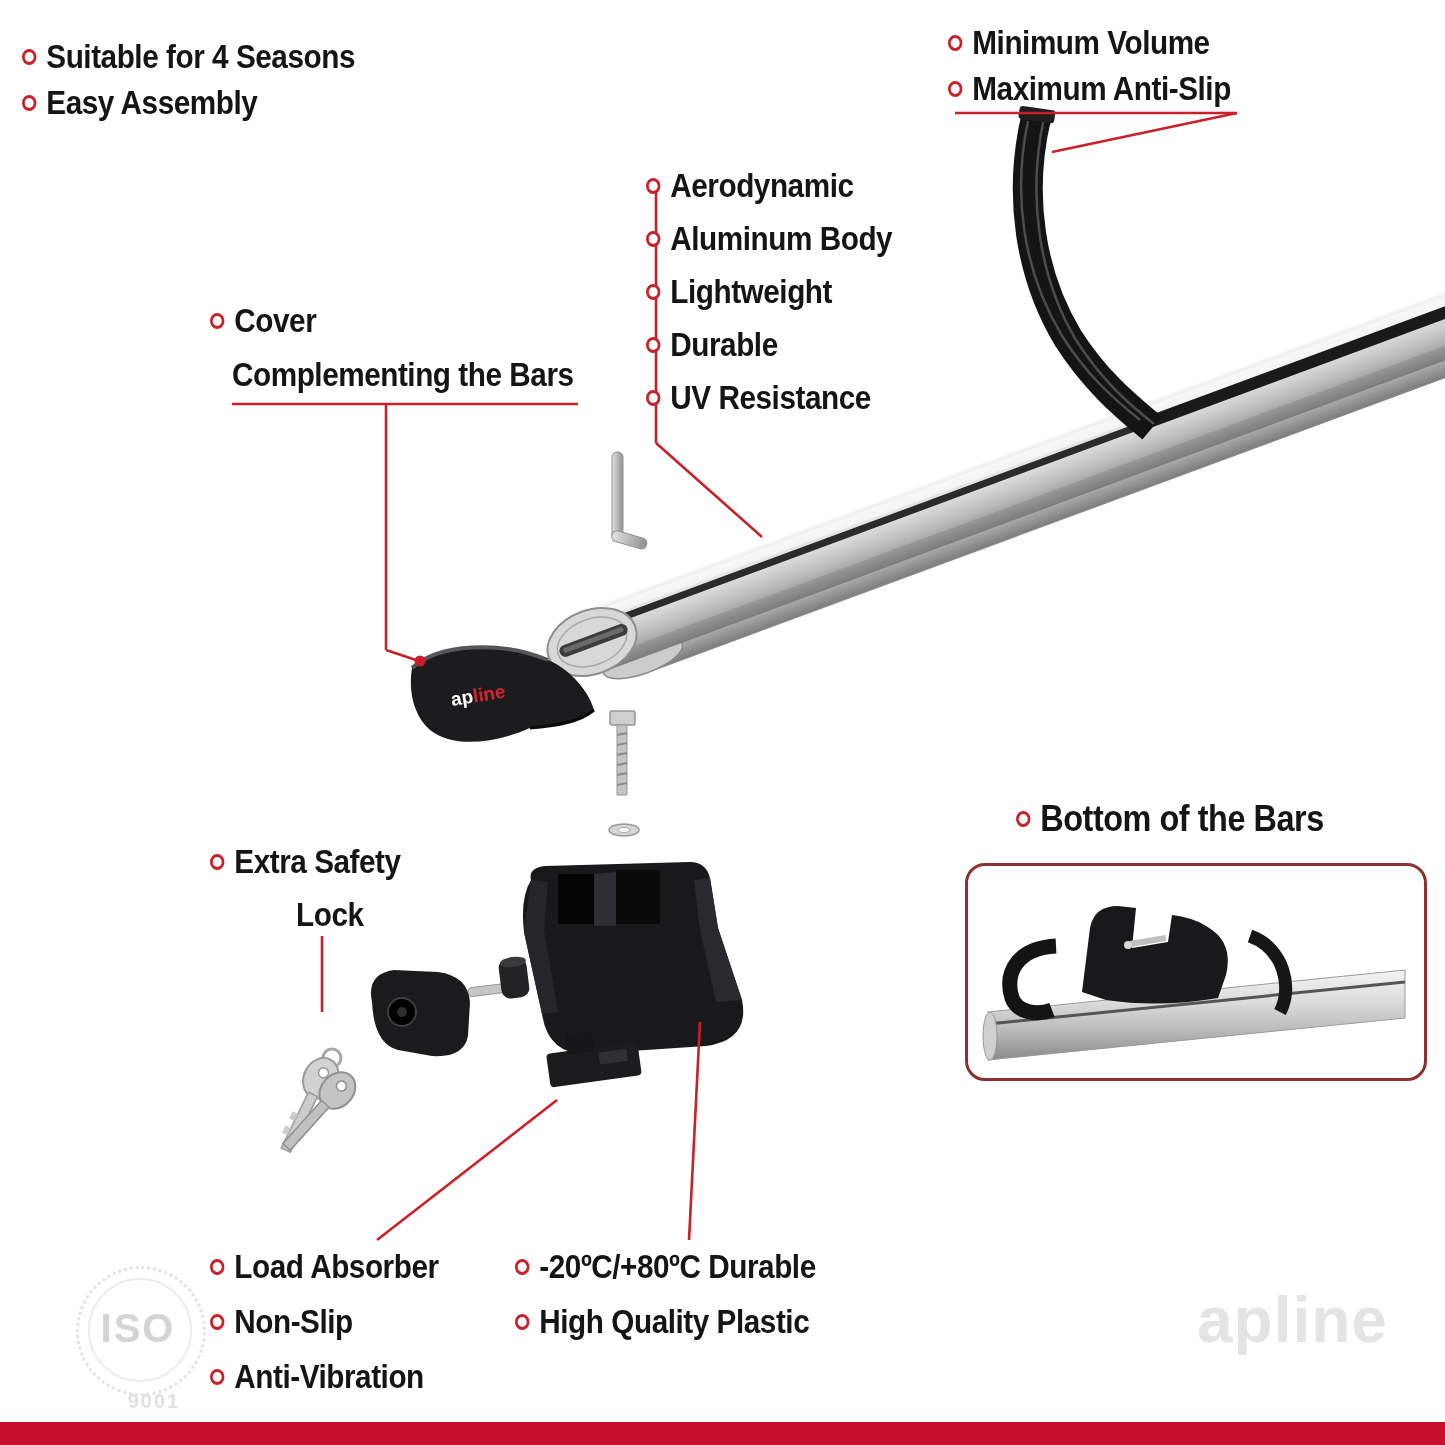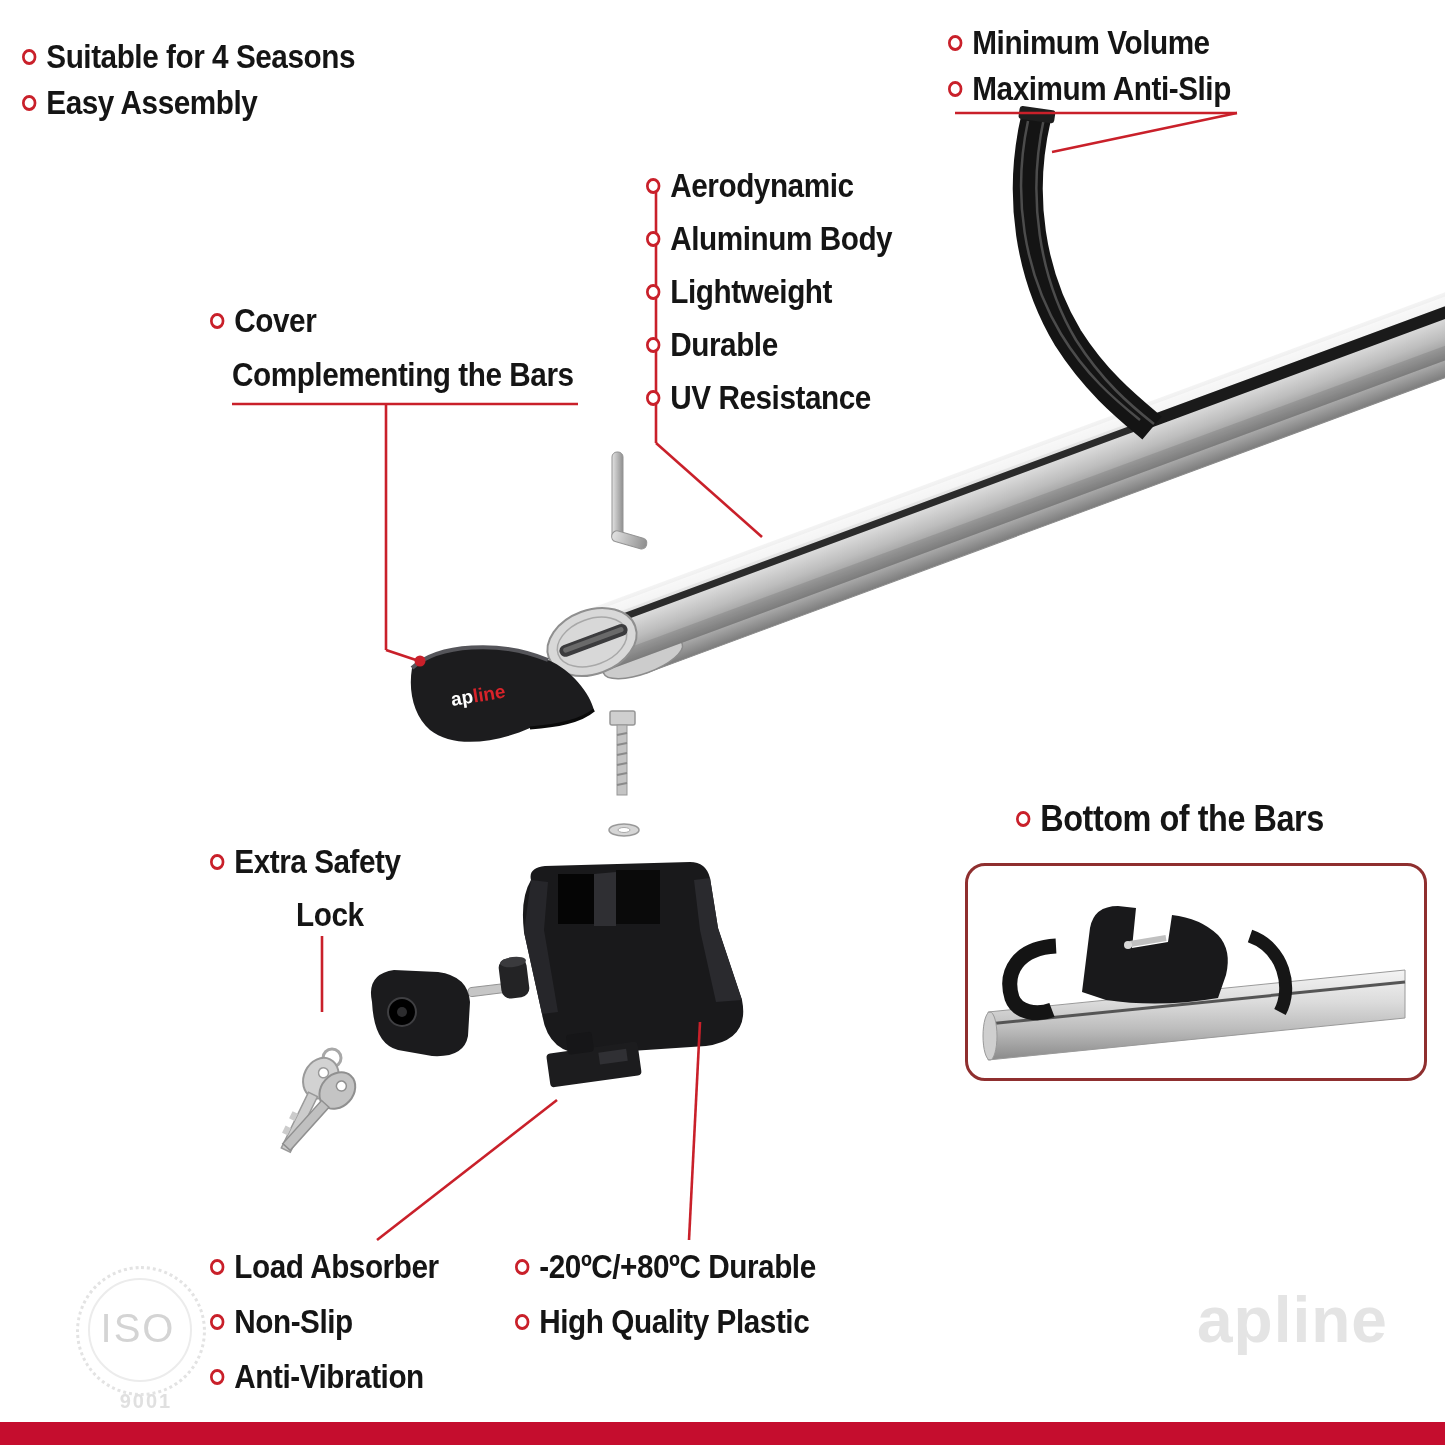--- a/index.html
+++ b/index.html
@@ -45,25 +45,25 @@
   }
   .iso .ring{
     position:absolute;left:14px;top:4px;width:124px;height:124px;border-radius:50%;
     border:3px dotted #e3e3e3;
   }
   .iso .ring2{
     position:absolute;left:26px;top:16px;width:100px;height:100px;border-radius:50%;
     border:2px solid #ececec;
   }
   .iso .iso-main{
-    position:absolute;left:0;top:44px;width:152px;font-size:40px;font-weight:400;
+    position:absolute;left:0;top:44px;width:152px;font-size:40px;font-weight:700;
     color:#d4d4d4;letter-spacing:2px;
   }
   .iso .iso-sub{
-    position:absolute;left:8px;top:128px;width:152px;font-size:20px;font-weight:700;
+    position:absolute;left:16px;top:128px;width:152px;font-size:20px;font-weight:700;
     color:#e0e0e0;letter-spacing:2px;
   }
 </style>
 </head>
 <body>
 
 <div class="canvas">
 
   <div class="box"></div>
 

